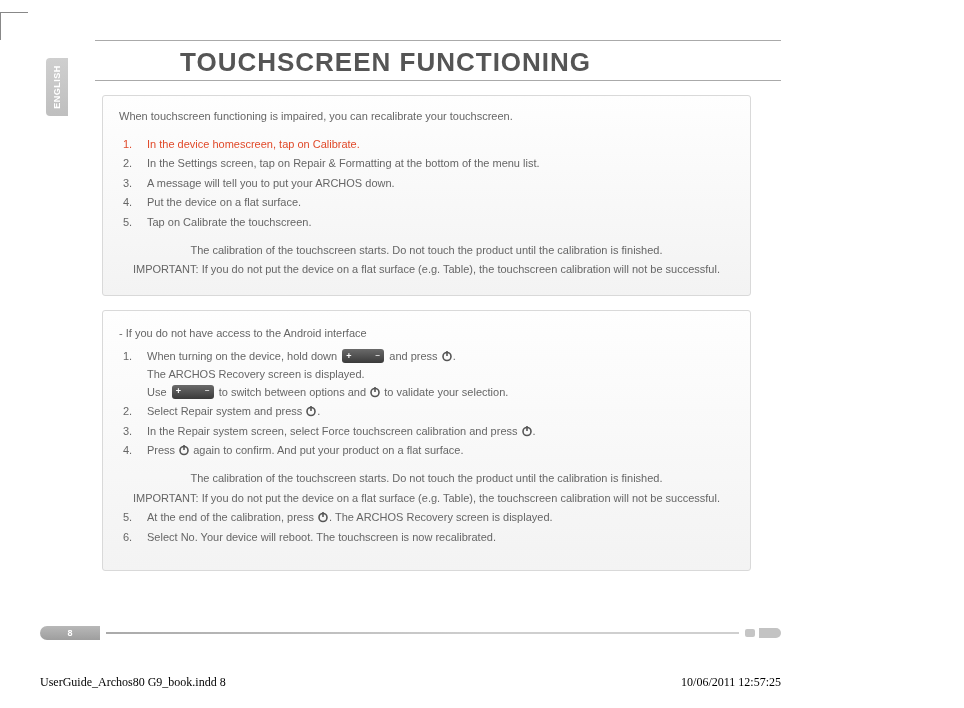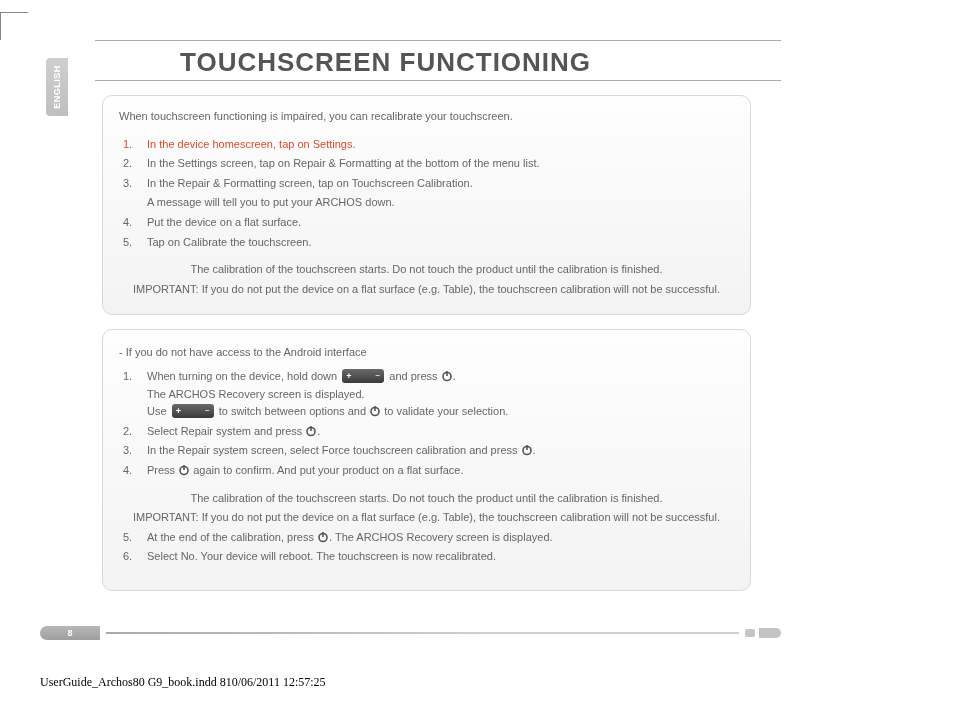--- a/index.html
+++ b/index.html
@@ -51,21 +51,21 @@
     margin-bottom: 2px;
   }
   .title-line {
     margin-left: 55px;
     border-top: 1px solid #aaa;
     margin-bottom: 14px;
   }
   .panel {
     margin: 0 30px 14px 62px;
     border: 1px solid #d9d9d9;
-    border-radius: 10px;
+    border-radius: 3px;
     padding: 12px 16px 14px 16px;
     font-size: 11px;
     line-height: 1.6;
     color: #666;
     background: linear-gradient(180deg,#fefefe,#f3f3f3);
   }
   .intro { margin-bottom: 10px; }
   .dash-line { margin: 2px 0 6px 0; }
   .dash-line::before { content: "- "; }
   ol { list-style: none; padding: 0; margin: 0 0 10px 0; }
@@ -129,21 +129,21 @@
   }
   .bar-end {
     width: 22px; height: 10px;
     background: #c3c3c3;
     border-radius: 0 5px 5px 0;
     margin-left: 4px;
   }
   .print-footer {
     position: absolute;
     left: 40px; right: 40px; bottom: 18px;
-    display: flex; 
+    display: flex; justify-content: space-between;
     font-family: "Times New Roman", Times, serif;
     font-size: 12px;
     color: #000;
   }
 </style>
 </head>
 <body>
 
 <div class="page">
 
@@ -155,29 +155,28 @@
 
   <div class="header-line"></div>
   <div class="title">TOUCHSCREEN FUNCTIONING</div>
   <div class="title-line"></div>
 
   <div class="panel">
     <div class="intro">When touchscreen functioning is impaired, you can recalibrate your touchscreen.</div>
     <ol>
       <li class="red">
         <span class="num">1.</span>
-        <span>In the device homescreen, tap on Settings.</span>
+        <span>In the device homescreen, tap on Calibrate.</span>
       </li>
       <li>
         <span class="num">2.</span>
         <span>In the Settings screen, tap on Repair &amp; Formatting at the bottom of the menu list.</span>
       </li>
       <li>
         <span class="num">3.</span>
-        <span>In the Repair &amp; Formatting screen, tap on Touchscreen Calibration.</span>
       </li>
       <li>
         <span class="num"></span>
         <span>A message will tell you to put your ARCHOS down.</span>
       </li>
       <li>
         <span class="num">4.</span>
         <span>Put the device on a flat surface.</span>
       </li>
       <li>

